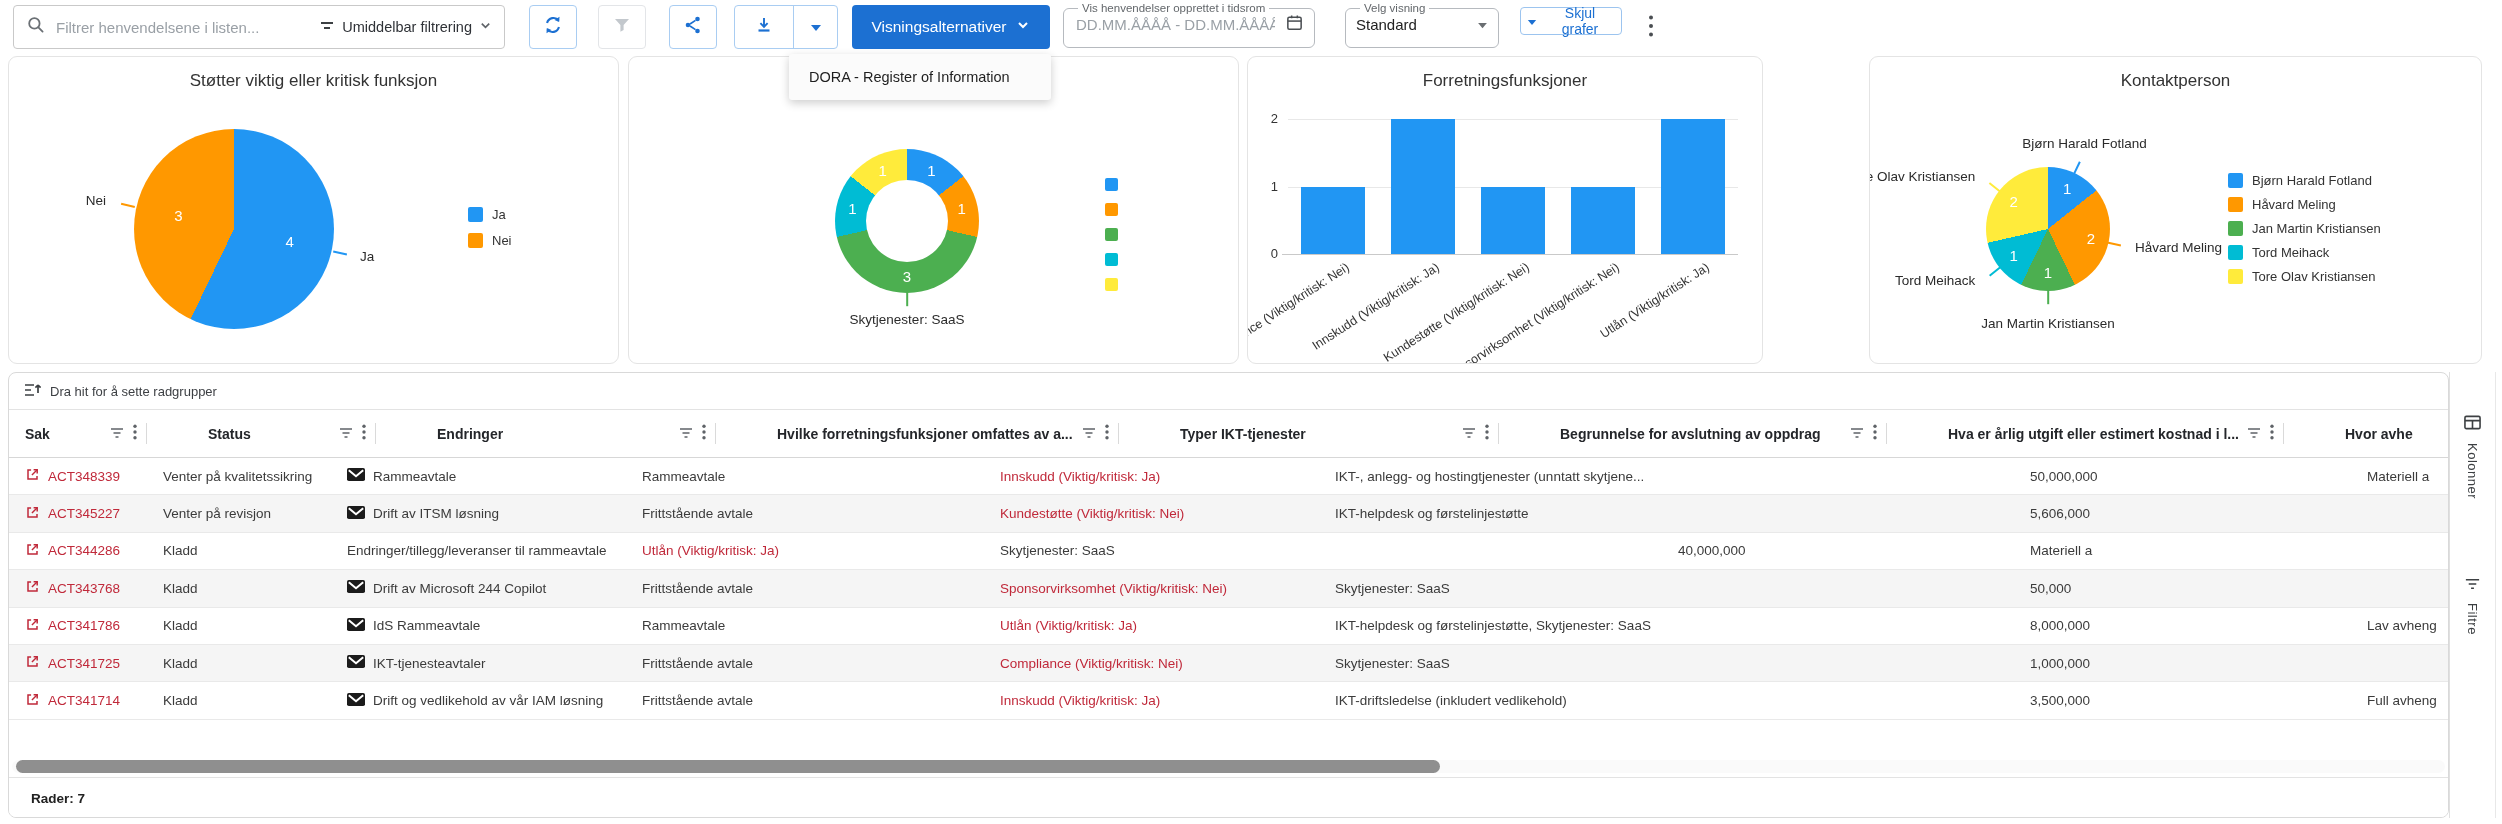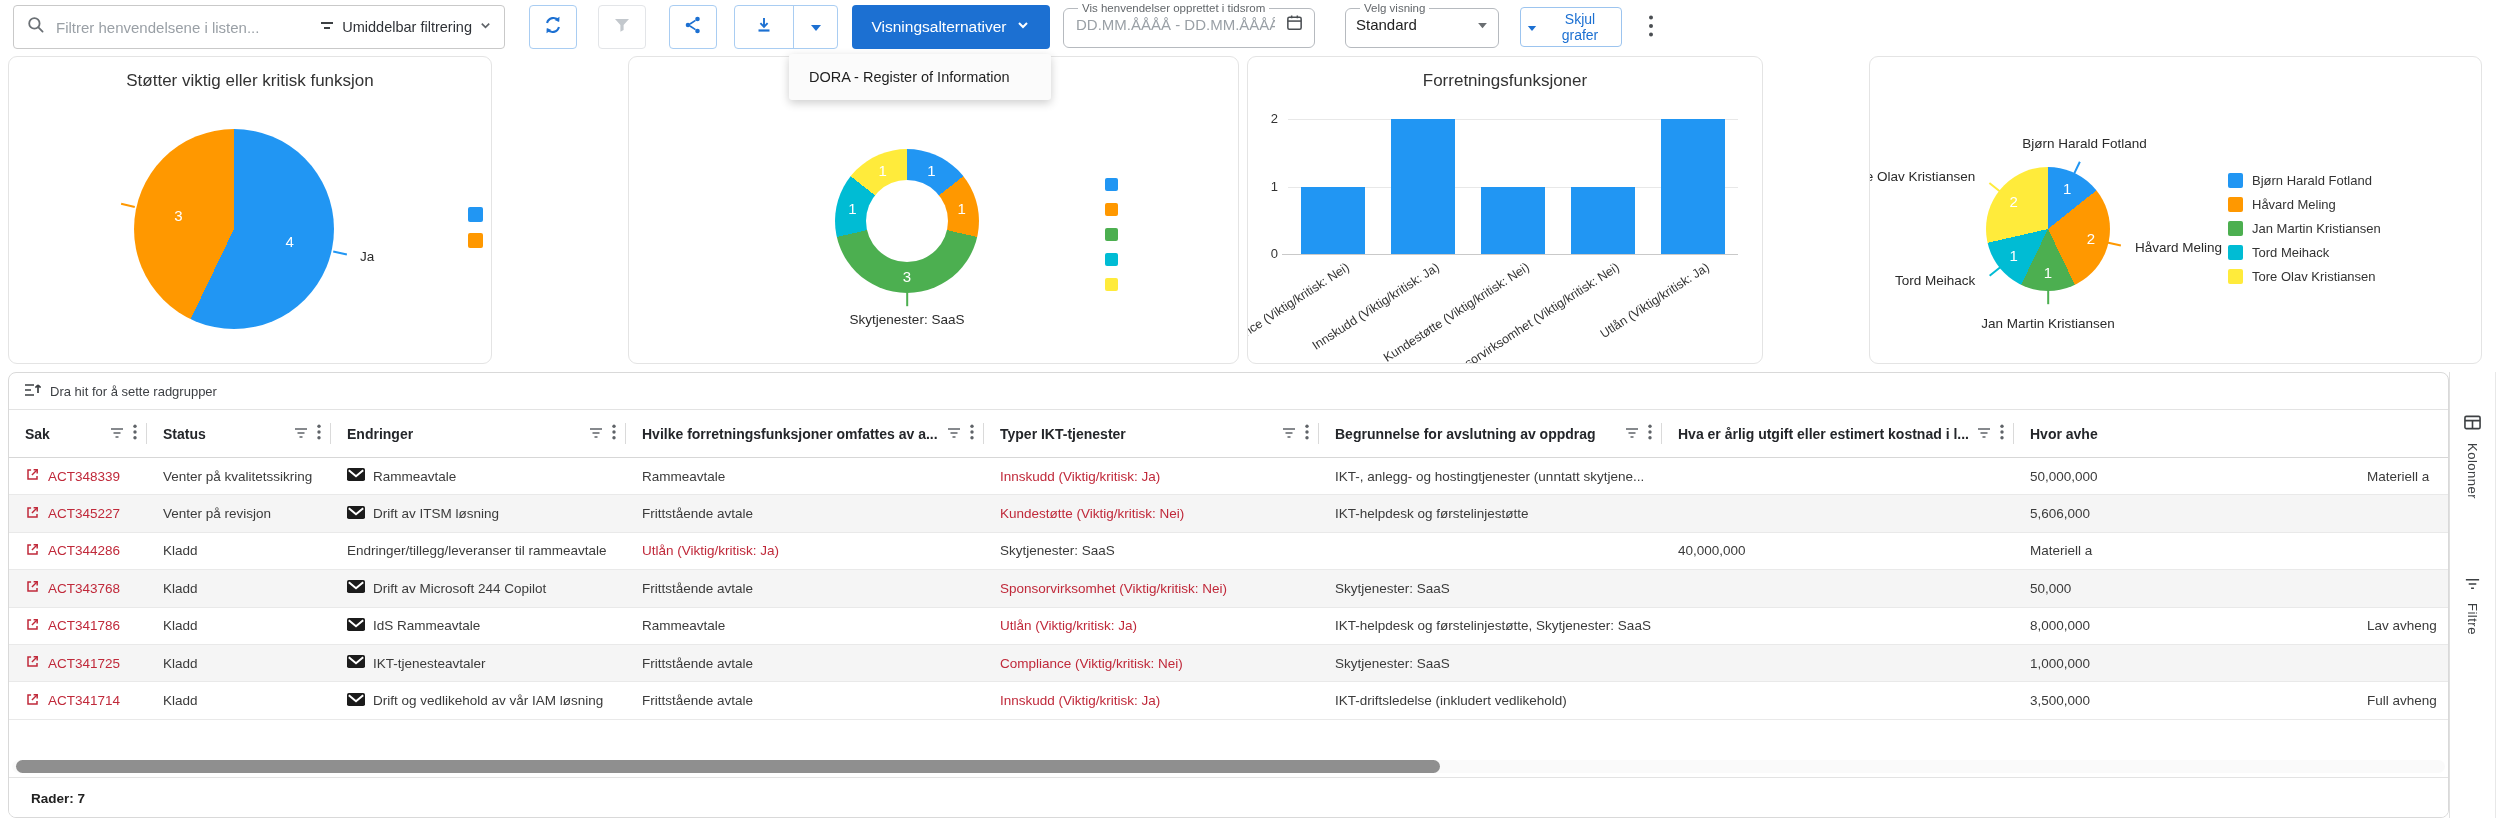--- a/index.html
+++ b/index.html
@@ -24,21 +24,21 @@
         color:#fff;font-size:15.5px;font-family:inherit;display:flex;align-items:center;justify-content:center;gap:10px;cursor:pointer;}
   .menu{position:absolute;left:789px;top:54px;width:262px;background:#fbfbfb;border-radius:3px;
         box-shadow:0 3px 10px rgba(0,0,0,.2);z-index:50;}
   .menu-item{height:46px;line-height:46px;padding-left:20px;font-size:14.5px;color:#1f1f1f;cursor:pointer;}
   fieldset.fs{position:absolute;top:2px;height:46px;margin:0;padding:0 10px;border:1px solid #b6babf;border-radius:6px;box-sizing:border-box;background:#fff;}
   fieldset.fs legend{font-size:11.5px;color:#63676b;padding:0 4px;margin-left:4px;}
   .fs-row{display:flex;align-items:center;height:24px;margin-top:-2px;gap:8px;}
   .fs-row input{border:none;outline:none;font-size:15px;font-family:inherit;color:#333;flex:1;min-width:0;background:transparent;}
   .fs-row input::placeholder{color:#9aa0a6;}
   .fs-value{font-size:15px;color:#222;flex:1;}
-  .btn-outline{position:absolute;left:1520px;top:7px;width:102px;height:40px;border:1px solid #9cc4ef;border-radius:4px;background:#fff;
+  .btn-outline{position:absolute;left:1520px;top:7px;width:102px;height:28px;border:1px solid #9cc4ef;border-radius:4px;background:#fff;
         color:#1c70d2;font-size:14px;font-family:inherit;display:flex;align-items:center;justify-content:center;gap:8px;cursor:pointer;box-sizing:border-box;}
   .kebab-top{position:absolute;left:1642px;top:13px;width:18px;height:30px;display:flex;align-items:center;justify-content:center;cursor:pointer;}
   
   .panel{position:absolute;top:56px;height:308px;background:#fff;border:1px solid #e4e4e4;border-radius:9px;
          box-sizing:border-box;overflow:hidden;}
   .panel-title{position:absolute;top:14px;left:0;width:100%;text-align:center;font-size:17px;color:#333;}
   .pie-disc{position:absolute;border-radius:50%;}
   .pie-hole{position:absolute;border-radius:50%;background:#fff;}
   .pie-val{position:absolute;color:#fff;font-size:15px;transform:translateX(-50%);line-height:18px;}
   .pie-olabel{position:absolute;font-size:13.5px;color:#2b2b2b;white-space:nowrap;line-height:18px;}
@@ -50,21 +50,21 @@
   .ytick{position:absolute;width:26px;text-align:right;font-size:13px;color:#333;}
   .bar{position:absolute;}
   .bar-cat{position:absolute;width:240px;text-align:right;font-size:12.5px;color:#333;white-space:nowrap;
            transform-origin:100% 50%;transform:rotate(-33deg);}
   
   .grid{position:absolute;left:8px;top:372px;width:2441px;height:446px;border:1px solid #d9d9d9;border-radius:8px;
         background:#fff;box-sizing:border-box;overflow:hidden;}
   .group-bar{height:36px;border-bottom:1px solid #e3e3e3;display:flex;align-items:center;gap:9px;padding-left:14px;
              font-size:13px;color:#3c3f43;}
   .thead,.trow{display:grid;grid-template-columns:138px 184px 295px 358px 335px 343px 352px 337px minmax(0,1fr);}
-  .thead{height:47px;border-bottom:1px solid #d7d7d7;}
+  .thead{height:47px;border-bottom:1px solid #d7d7d7;gap:45px;}
   .hcell{position:relative;display:flex;align-items:center;justify-content:space-between;padding:0 10px 0 16px;
          box-sizing:border-box;overflow:hidden;cursor:pointer;}
   .hcell:not(:last-child)::after{content:'';position:absolute;right:0;top:13px;height:21px;border-right:1px solid #dadada;}
   .hlabel{font-size:14px;font-weight:700;color:#24262a;white-space:nowrap;overflow:hidden;text-overflow:ellipsis;}
   .hicons{display:flex;align-items:center;gap:9px;flex:0 0 auto;padding-left:6px;}
   .trow{height:37.4px;border-bottom:1px solid #e9e9e9;box-sizing:border-box;background:#fff;}
   .trow.alt{background:#f5f5f5;}
   .cell{display:flex;align-items:center;padding:0 8px 0 16px;font-size:13.5px;color:#3b3b3b;
         white-space:nowrap;overflow:hidden;box-sizing:border-box;gap:8px;}
   .cell.red{color:#c0293a;}
@@ -209,21 +209,21 @@
             <circle cx="3" cy="20.5" r="2" fill="#4a4e52"></circle>
           </svg>
       </span>
     </div>
   </div>
 
   <div class="menu">
     <div class="menu-item">DORA - Register of Information</div>
   </div>
 
-  <div class="panel" id="panel-0" style="left:8px;width:484px">
+  <div class="panel" id="panel-0" style="left:8px;width:611px">
       <div class="panel-title">Støtter viktig eller kritisk funksjon</div>
       <div class="pie-disc" style="left: 125px; top: 72px; width: 200px; height: 200px; background: conic-gradient(rgb(33, 150, 243) 0deg, rgb(33, 150, 243) 205.714deg, rgb(255, 152, 0) 205.714deg, rgb(255, 152, 0) 360deg);"></div>
       <div class="pie-val" style="left: 280.571px; top: 175.684px;">4</div>
       <div class="pie-dash" style="left: 324.267px; top: 195.255px; background: rgb(33, 150, 243); transform: rotate(12.8571deg);"></div>
       <div class="pie-olabel" style="left: 350.891px; top: 190.593px;">Ja</div>
       <div class="pie-val" style="left: 169.429px; top: 150.316px;">3</div>
       <div class="pie-dash" style="left: 111.733px; top: 146.745px; background: rgb(255, 152, 0); transform: rotate(-167.143deg);"></div>
       <div class="pie-olabel" style="right: 511.891px; top: 135.407px;">Nei</div>
       <div class="legend-item" style="left: 459px; top: 150px;">
         <span class="legend-sq" style="width: 15px; height: 15px; background: rgb(33, 150, 243);"></span>
@@ -273,20 +273,21 @@
       <div class="bar" style="left: 143px; top: 62px; width: 64px; height: 135px; background: rgb(33, 150, 243);"></div>
       <div class="bar-cat" style="left: -50px; top: 202px; width: 240px;">Innskudd (Viktig/kritisk: Ja)</div>
       <div class="bar" style="left: 233px; top: 129.5px; width: 64px; height: 67.5px; background: rgb(33, 150, 243);"></div>
       <div class="bar-cat" style="left: 40px; top: 202px; width: 240px;">Kundestøtte (Viktig/kritisk: Nei)</div>
       <div class="bar" style="left: 323px; top: 129.5px; width: 64px; height: 67.5px; background: rgb(33, 150, 243);"></div>
       <div class="bar-cat" style="left: 130px; top: 202px; width: 240px;">Sponsorvirksomhet (Viktig/kritisk: Nei)</div>
       <div class="bar" style="left: 413px; top: 62px; width: 64px; height: 135px; background: rgb(33, 150, 243);"></div>
       <div class="bar-cat" style="left: 220px; top: 202px; width: 240px;">Utlån (Viktig/kritisk: Ja)</div>
     </div>
   <div class="panel" id="panel-3" style="left:1869px;width:613px">
+      <div class="panel-title">Kontaktperson</div>
       <div class="pie-disc" style="left: 116px; top: 110px; width: 124px; height: 124px; background: conic-gradient(rgb(33, 150, 243) 0deg, rgb(33, 150, 243) 51.4286deg, rgb(255, 152, 0) 51.4286deg, rgb(255, 152, 0) 154.286deg, rgb(76, 175, 80) 154.286deg, rgb(76, 175, 80) 205.714deg, rgb(0, 188, 212) 205.714deg, rgb(0, 188, 212) 257.143deg, rgb(255, 235, 59) 257.143deg, rgb(255, 235, 59) 360deg);"></div>
       <div class="pie-val" style="left: 197.091px; top: 123.357px;">1</div>
       <div class="pie-dash" style="left: 200.322px; top: 110.113px; background: rgb(33, 150, 243); transform: rotate(-64.2857deg);"></div>
       <div class="pie-olabel" style="left: 214.446px; transform: translateX(-50%); top: 78.3186px;">Bjørn Harald Fotland</div>
       <div class="pie-val" style="left: 220.897px; top: 172.791px;">2</div>
       <div class="pie-dash" style="left: 236.886px; top: 186.038px; background: rgb(255, 152, 0); transform: rotate(12.8571deg);"></div>
       <div class="pie-olabel" style="left: 264.894px; top: 181.692px;">Håvard Meling</div>
       <div class="pie-val" style="left: 178px; top: 207px;">1</div>
       <div class="pie-dash" style="left: 171px; top: 238.58px; background: rgb(76, 175, 80); transform: rotate(90deg);"></div>
       <div class="pie-olabel" style="left: 178px; transform: translateX(-50%); top: 258px;">Jan Martin Kristiansen</div>

